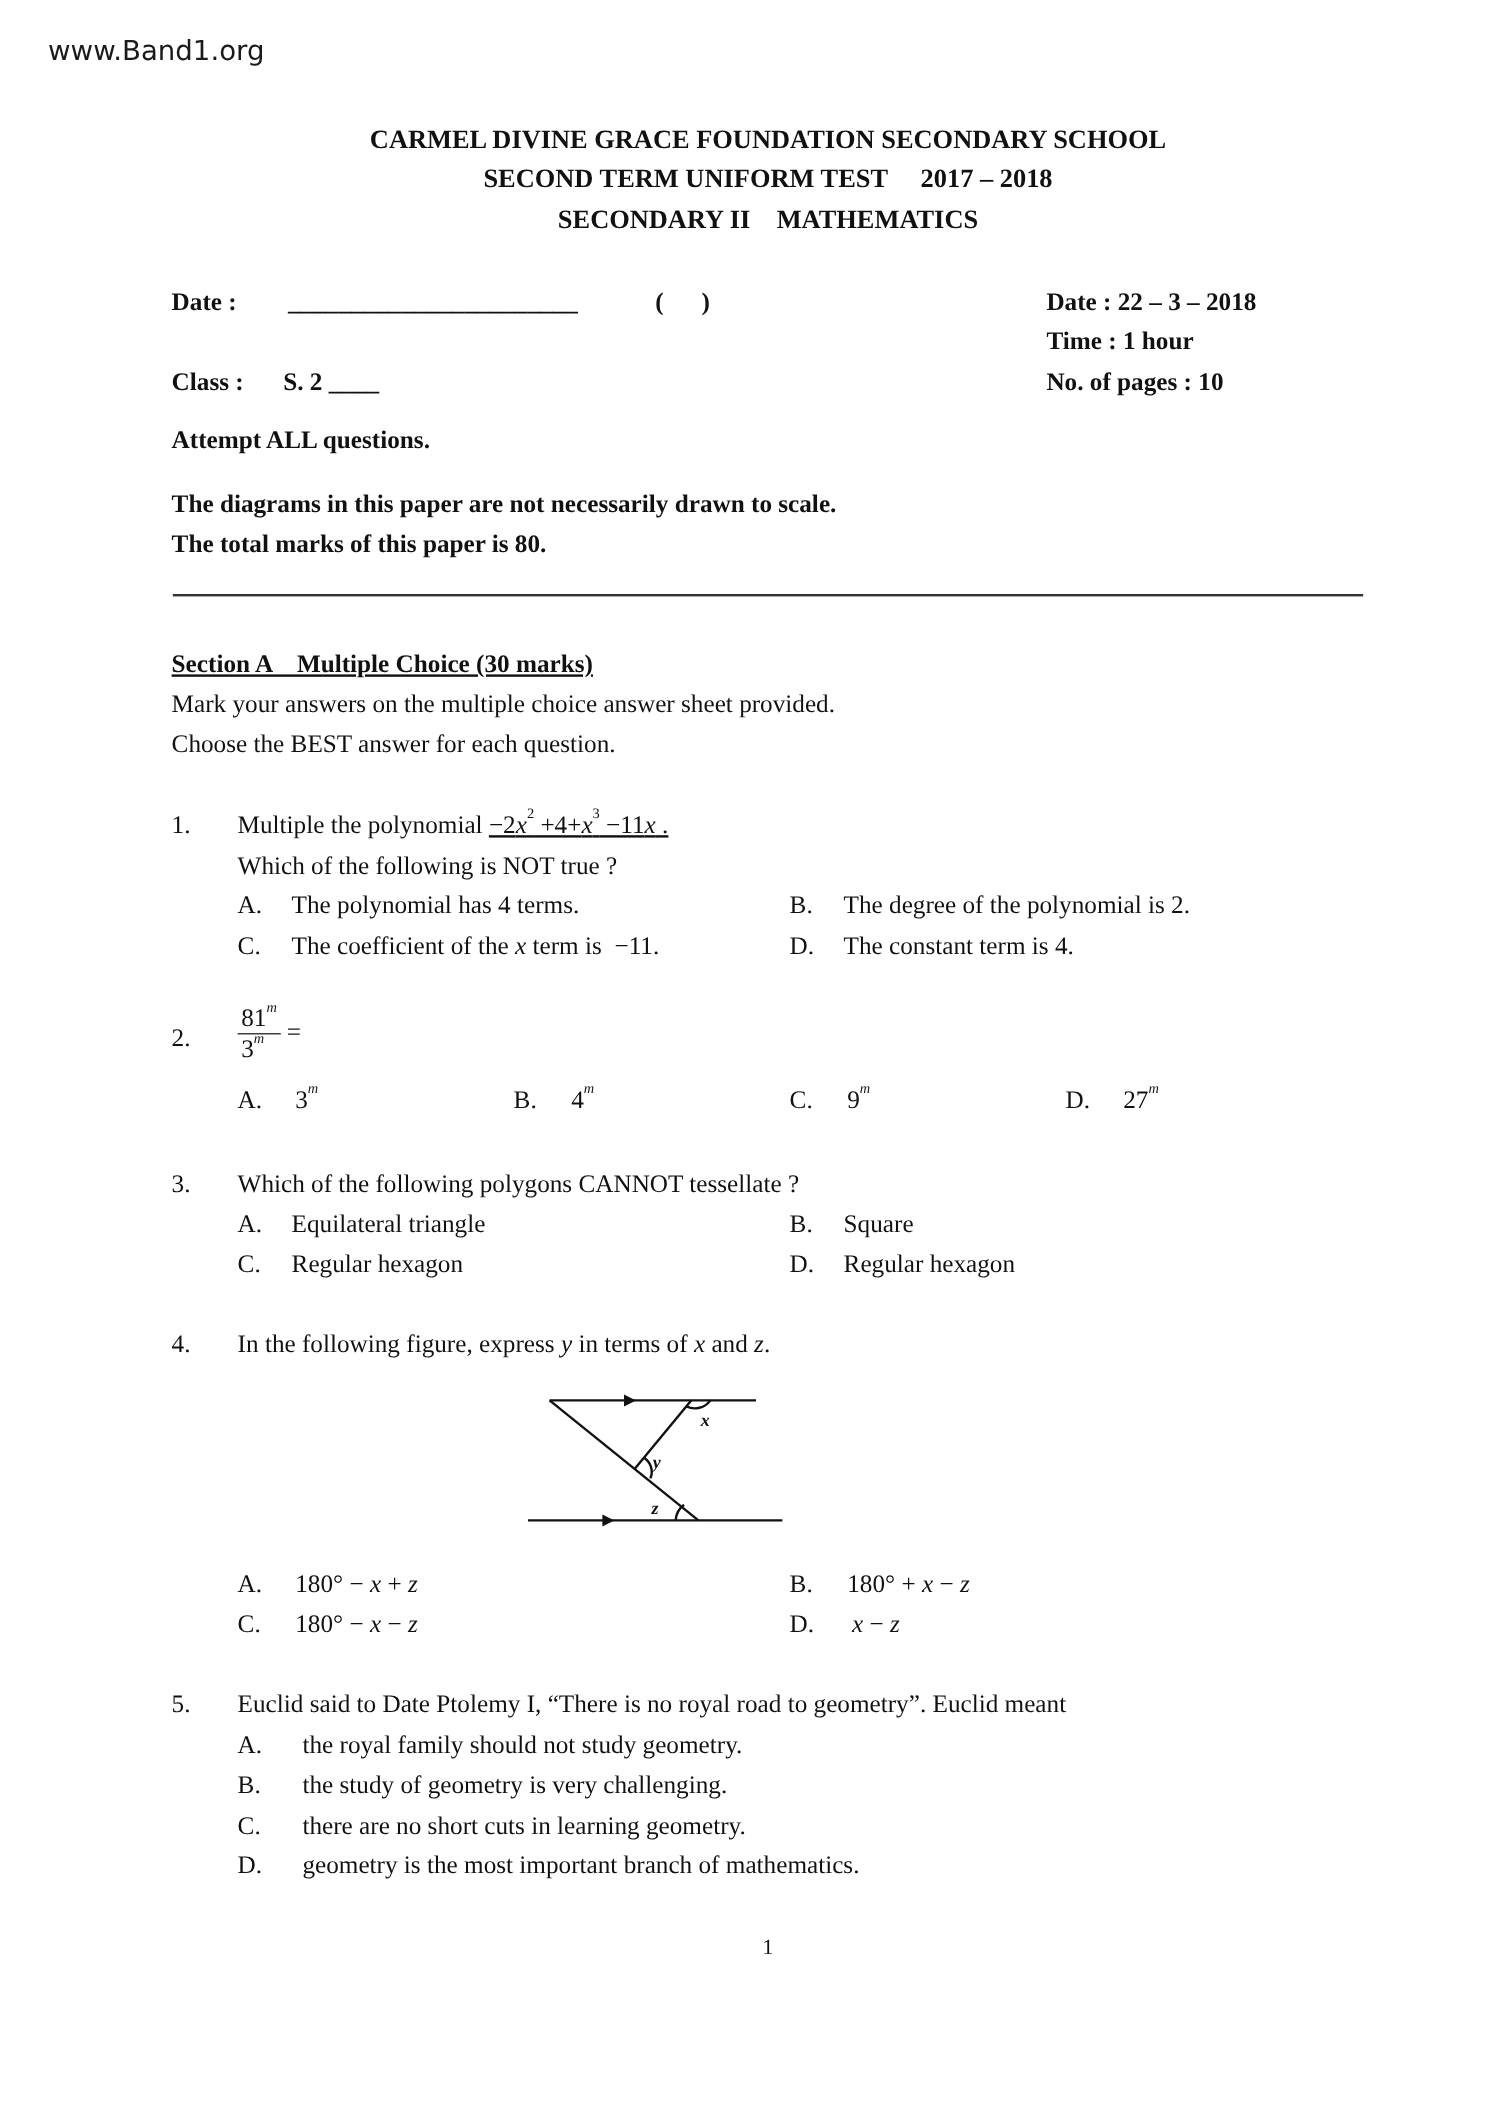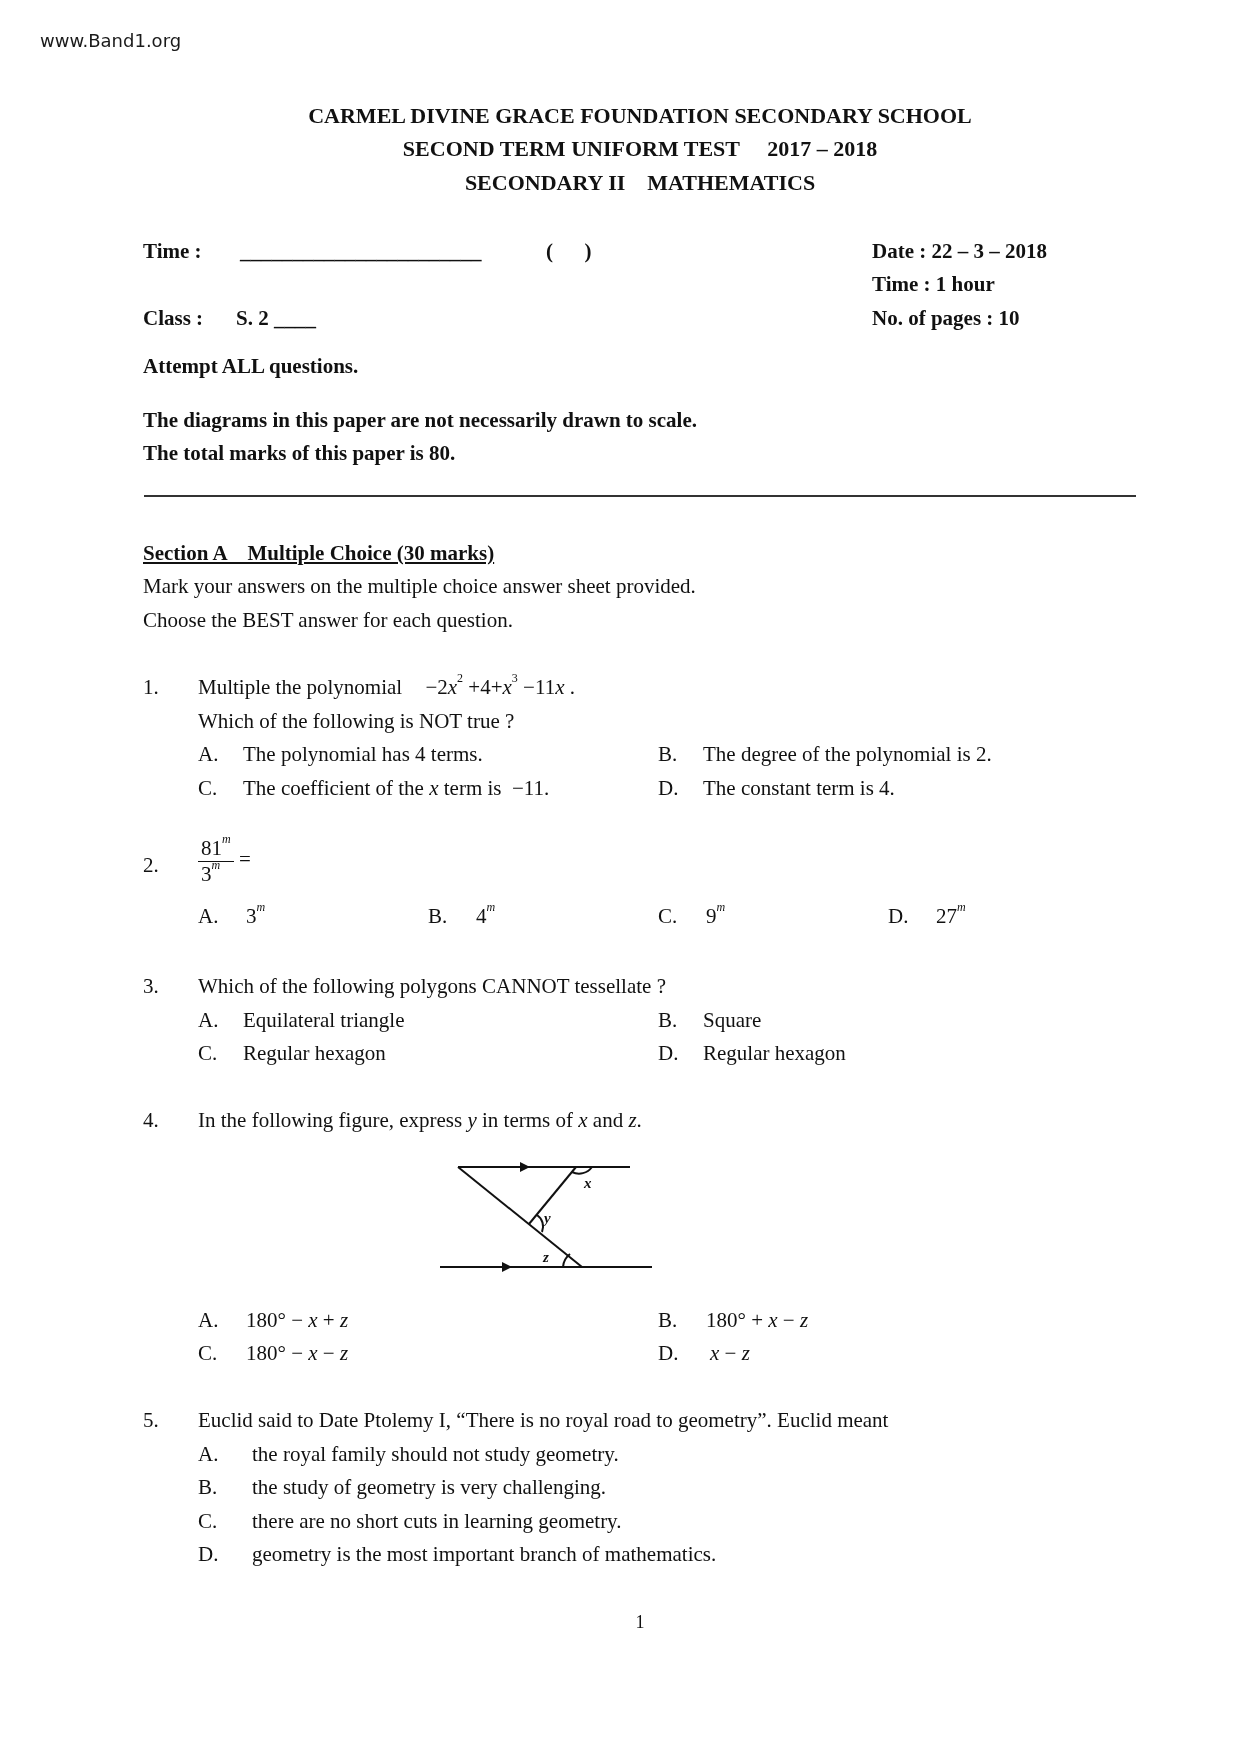--- a/index.html
+++ b/index.html
@@ -1,18 +1,18 @@
 <!DOCTYPE html>
 <html><head>
 <meta charset="utf-8">
 <style>
   html, body { margin:0; padding:0; background:#ffffff; }
   body { width:1240px; height:1754px; position:relative; overflow:hidden; color:#111; font-family:"Liberation Serif", serif; }
   .abs { position:absolute; white-space:nowrap; }
-  .watermark { left:40px; top:30px; font-family:"DejaVu Sans", sans-serif; font-size:18px; color:#1a1a1a; }
+  .watermark { left:40px; top:30px; font-family:"DejaVu Sans", sans-serif; font-size:23px; color:#1a1a1a; }
   .hdr { left:0; width:1280px; text-align:center; font-weight:bold; font-size:22px; }
   .bold { font-weight:bold; }
   .f21 { font-size:21px; }
   .rule { left:144px; top:495px; width:992px; height:0; border-top:2px solid #333; }
   .sec-title { font-weight:bold; font-size:21px; text-decoration:underline; }
   .it { font-style:italic; }
   sup { font-size:12px; vertical-align:top; position:relative; top:-4px; }
   .frac { display:inline-block; text-align:left; vertical-align:middle; }
   .frac .num { display:block; border-bottom:1.5px solid #111; padding:0 3px; }
   .frac .den { display:block; padding:0 3px; }
@@ -20,21 +20,21 @@
 </style>
 </head>
 <body>
 
 <div class="abs watermark">www.Band1.org</div>
 
 <div class="abs hdr" style="top:103px;">CARMEL DIVINE GRACE FOUNDATION SECONDARY SCHOOL</div>
 <div class="abs hdr" style="top:136px; white-space:pre;">SECOND TERM UNIFORM TEST     2017 – 2018</div>
 <div class="abs hdr" style="top:170px; white-space:pre;">SECONDARY II    MATHEMATICS</div>
 
-<div class="abs bold f21" style="left:143px; top:239px;">Time :</div>
+<div class="abs bold f21" style="left:143px; top:239px;">Date :</div>
 <div class="abs bold f21" style="left:240px; top:239px;">_______________________</div>
 <div class="abs bold f21" style="left:546px; top:239px; white-space:pre;">(      )</div>
 <div class="abs bold f21" style="left:143px; top:306px;">Class :</div>
 <div class="abs bold f21" style="left:236px; top:306px;">S. 2 ____</div>
 
 <div class="abs bold f21" style="left:872px; top:239px;">Date : 22 – 3 – 2018</div>
 <div class="abs bold f21" style="left:872px; top:272px;">Time : 1 hour</div>
 <div class="abs bold f21" style="left:872px; top:306px;">No. of pages : 10</div>
 
 <div class="abs bold f21" style="left:143px; top:354px;font-family:Liberation Serif, serif;">Attempt ALL questions.</div>
@@ -42,21 +42,21 @@
 <div class="abs bold f21" style="left:143px; top:441px;">The total marks of this paper is 80.</div>
 <div class="abs rule"></div>
 
 <div class="abs sec-title" style="left:143px; top:541px; white-space:pre;">Section A    Multiple Choice (30 marks)</div>
 <div class="abs f21" style="left:143px; top:574px;">Mark your answers on the multiple choice answer sheet provided.</div>
 <div class="abs f21" style="left:143px; top:608px;">Choose the BEST answer for each question.</div>
 
 <div class="abs f21" style="left:143px; top:675px;">1.</div>
 <div class="abs f21" style="left:198px; top:675px;">
   <span>Multiple the polynomial</span>
-  <span style="margin-left:18px;">−2<i>x</i><sup>2</sup> +4+<i>x</i><sup>3</sup> −11<i>x</i> .</span>
+  <span style="margin-left:0;text-decoration:underline;">−2<i>x</i><sup>2</sup> +4+<i>x</i><sup>3</sup> −11<i>x</i> .</span>
 </div>
 <div class="abs f21" style="left:198px; top:709px;">Which of the following is NOT true ?</div>
 <div class="abs f21" style="left:198px; top:742px;"><span>A.</span><span style="position:absolute; left:45px;">The polynomial has 4 terms.</span></div>
 <div class="abs f21" style="left:658px; top:742px;"><span>B.</span><span style="position:absolute; left:45px;">The degree of the polynomial is 2.</span></div>
 <div class="abs f21" style="left:198px; top:776px;"><span>C.</span><span style="position:absolute; left:45px;">The coefficient of the <i>x</i> term is &nbsp;−11.</span></div>
 <div class="abs f21" style="left:658px; top:776px;"><span>D.</span><span style="position:absolute; left:45px;">The constant term is 4.</span></div>
 
 <div class="abs f21" style="left:143px; top:853px;">2.</div>
 <div class="abs f21" style="left:198px; top:836px;">
   <span class="frac">

